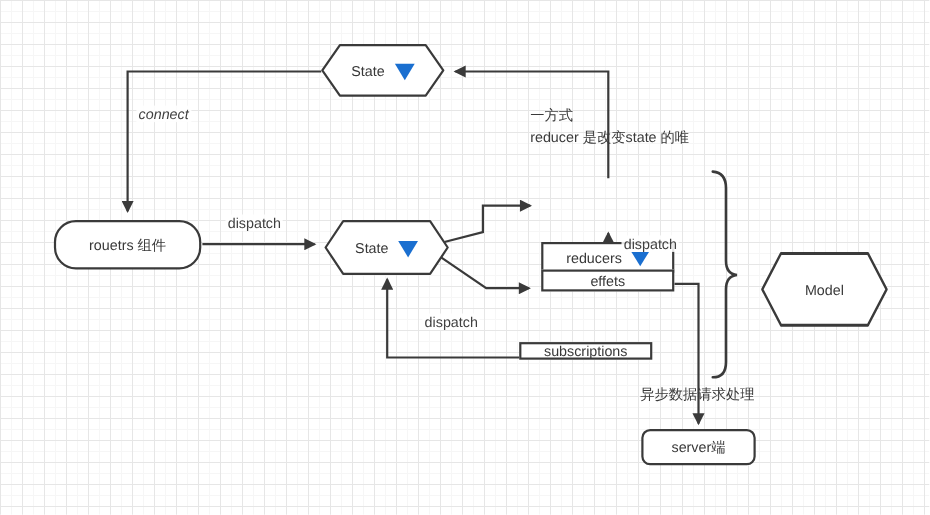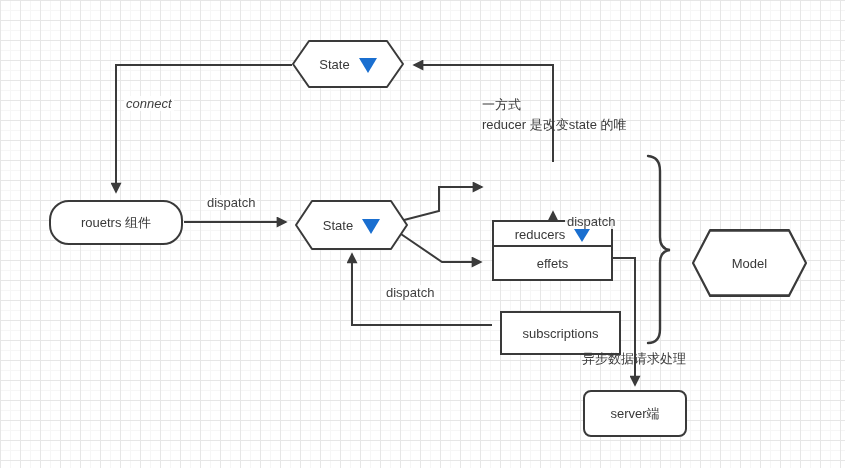--- a/index.html
+++ b/index.html
@@ -87,36 +87,36 @@
     </svg>
     <span class="lbl">State</span>
     <span class="tri" style="border-top-color: rgb(26, 111, 208);"></span>
   </div>
 
   <div class="node box" style="left:492px;top:178px;width:121px;height:28px;margin-top:42px;">
     <span class="lbl">reducers</span>
     <span class="tri" style="border-left-width: 8px; border-right-width: 8px; border-top-width: 13px; margin-top: 2px; border-top-color: rgb(26, 111, 208);"></span>
   </div>
 
-  <div class="node box" style="left:492px;top:245px;width:121px;height:36px;">
+  <div class="node box" style="left:492px;top:245px;width:121px;height:20px;">
     <span class="lbl">effets</span>
   </div>
 
-  <div class="node box" style="left:500px;top:311px;width:121px;height:44px;">
+  <div class="node box" style="left:472px;top:311px;width:121px;height:16px;">
     <span class="lbl">subscriptions</span>
   </div>
 
   <div class="node" style="left:692px;top:229px;width:115px;height:68px;">
     <svg viewBox="0 0 115 50" preserveAspectRatio="none">
       <polygon points="18,1 97,1 114,25 97,49 18,49 1,25"></polygon>
     </svg>
     <span class="lbl">Model</span>
   </div>
 
-  <div class="node box soft" style="left:583px;top:390px;width:104px;height:47px;">
+  <div class="node box soft" style="left:583px;top:390px;width:104px;height:33px;">
     <span class="lbl">server端</span>
   </div>
 
   <div class="edge-label" style="left:124px;top:96px;font-style:italic;">connect</div>
   <div class="edge-label" style="left:205px;top:195px;">dispatch</div>
   <div class="edge-label" style="left:565px;top:214px;">dispatch</div>
   <div class="edge-label" style="left:384px;top:285px;">dispatch</div>
 
   <div class="note" style="left:482px;top:95px;">
     <div>一方式</div>

